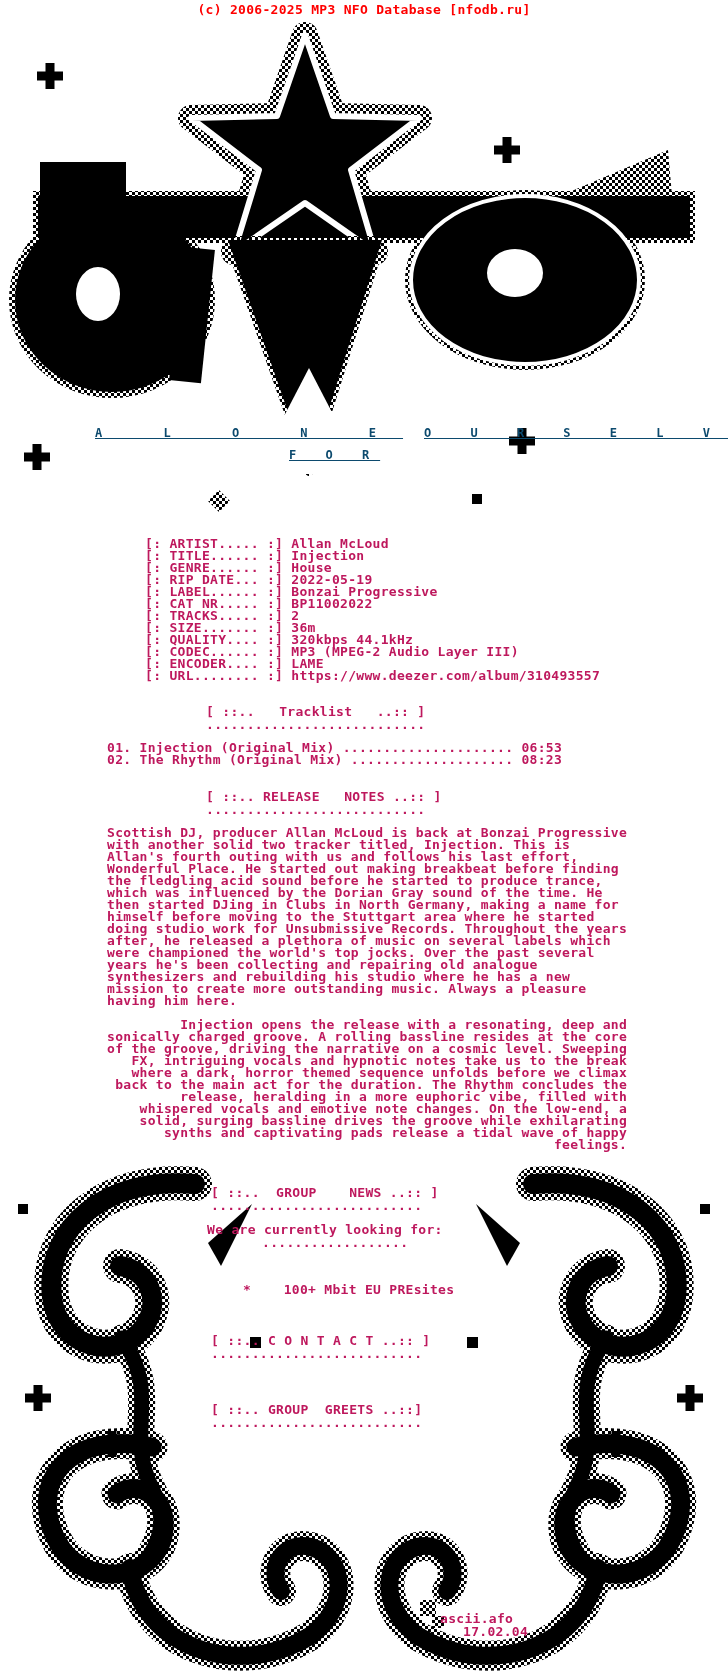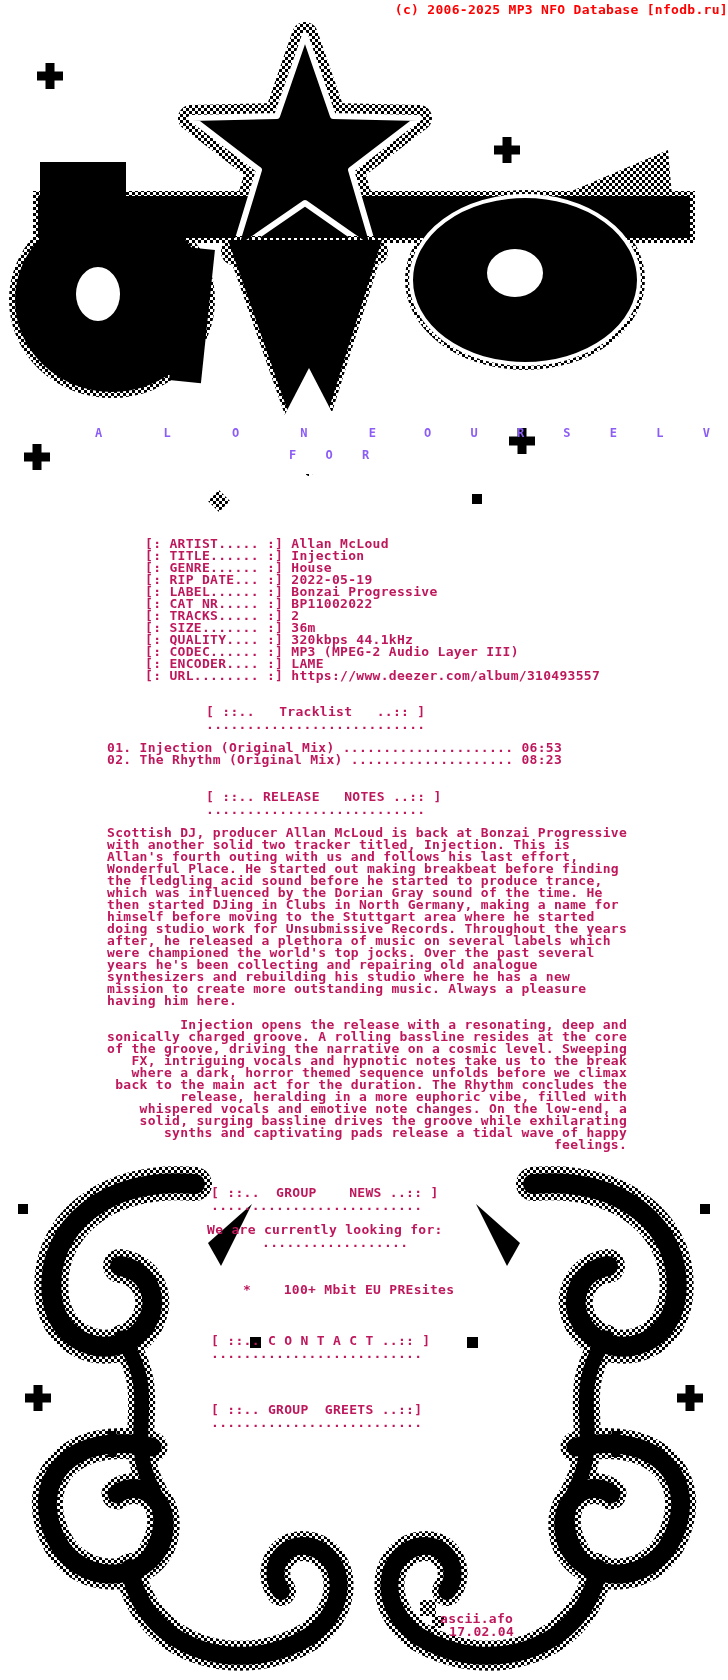--- a/index.html
+++ b/index.html
@@ -8,27 +8,27 @@
     overflow:hidden;
     font-family:"DejaVu Sans Mono","Liberation Mono",monospace;
   }
   .art {position:absolute; left:0; top:0; pointer-events:none;}
   .t {
     position:absolute; color:#be185d; white-space:pre; margin:0;
     font:bold 13px/12px "DejaVu Sans Mono","Liberation Mono",monospace;
     letter-spacing:0.3px;
   }
   .red-banner {
-    position:absolute; top:3px; left:0; width:728px; text-align:right;
+    position:absolute; top:3px; left:0; width:728px; text-align:center;
     color:#ff0000;
     font:bold 13px/14px "DejaVu Sans Mono","Liberation Mono",monospace;
     letter-spacing:0.3px; white-space:pre;
   }
-  .logo-word {position:absolute; color:#8b5cf6; white-space:pre;
-    font:bold 12px/12px "DejaVu Sans Mono","Liberation Mono",monospace;}
+  .logo-word {position:absolute; color:#0c4a6e; white-space:pre;
+    font:bold 12px/12px "DejaVu Sans Mono","Liberation Mono",monospace;text-decoration:underline;}
   #w-alone {left:95px; top:427px; letter-spacing:27px;}
   #w-for   {left:289px; top:449px; letter-spacing:11px;}
   #w-ours  {left:424px; top:427px; letter-spacing:16px;}
 
   #meta      {left:145px; top:538px;}
   #tl-title  {left:206px; top:706px;}
   #tl-dots   {left:206px; top:719px;}
   #tl-tracks {left:107px; top:742px;}
   #rn-title  {left:206px; top:791px;}
   #rn-dots   {left:206px; top:804px;}
@@ -37,21 +37,21 @@
   #gn-title  {left:211px; top:1187px;}
   #gn-dots   {left:211px; top:1200px;}
   #gn-look   {left:207px; top:1224px;}
   #gn-lkdots {left:262px; top:1237px;}
   #gn-item   {left:243px; top:1284px;}
   #ct-title  {left:211px; top:1335px;}
   #ct-dots   {left:211px; top:1348px;}
   #gg-title  {left:211px; top:1404px;text-align:right;}
   #gg-dots   {left:211px; top:1417px;}
   #ft-credit {left:440px; top:1613px;}
-  #ft-date   {left:449px; top:1626px;}
+  #ft-date   {left:463px; top:1626px;}
 </style>
 </head>
 <body>
 
 <svg class="art" width="728" height="1680" viewBox="0 0 728 1680" aria-hidden="true">
   <defs>
     <pattern id="dit" width="6" height="6" patternUnits="userSpaceOnUse">
       <rect width="3" height="3" fill="#000"></rect>
       <rect x="3" y="3" width="3" height="3" fill="#000"></rect>
     </pattern>

